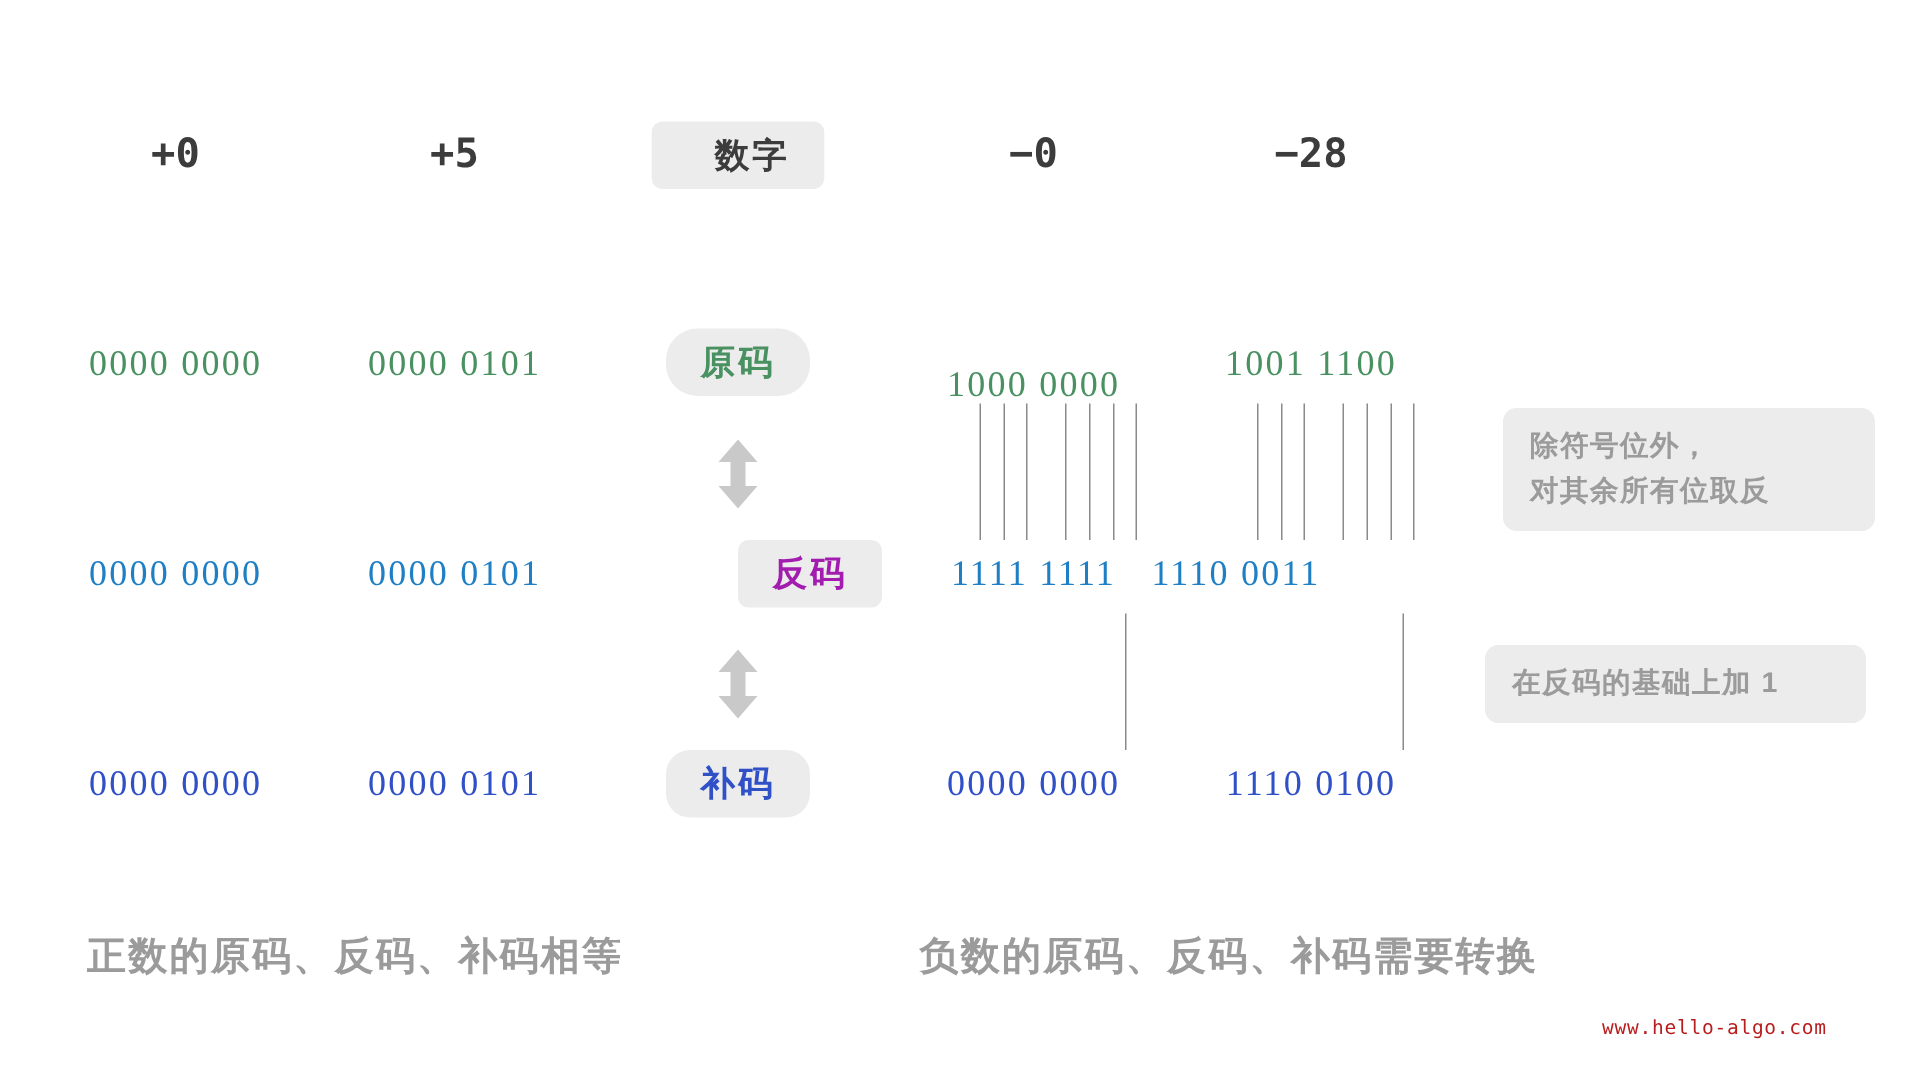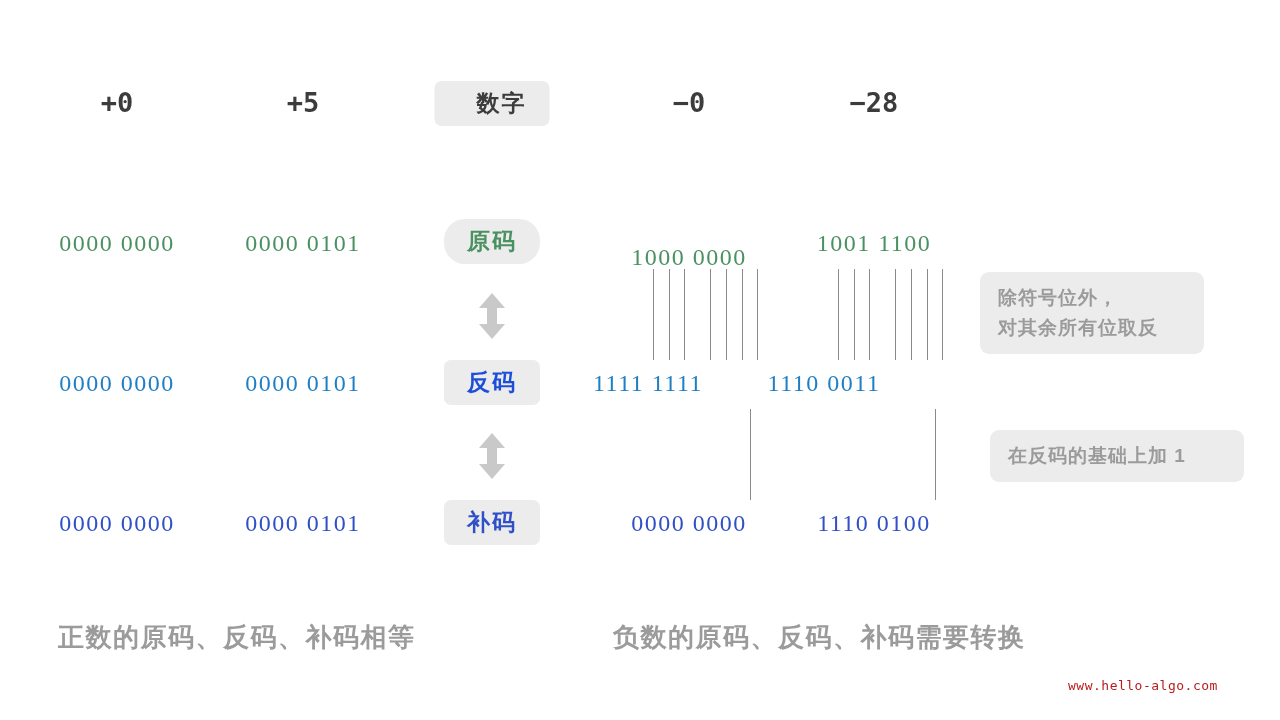--- a/index.html
+++ b/index.html
@@ -31,21 +31,21 @@
     background:#ececec;
     border-radius:7px;
     font-size:23px;font-weight:bold;
     text-align:center;
     line-height:45px;
     height:45px;width:96px;
     letter-spacing:2px;
   }
   .chip.c-dark{color:#3c3c3c;}
   .chip.c-green{color:#4a9161;}
-  .chip.c-blue{color:#1d4ed8;}
+  .chip.c-blue{color:#a21caf;margin-left:48px;}
   .chip.c-indigo{color:#3050c8;}
 
   
   .bin{
     position:absolute;
     font-family:Liberation Serif, serif;
     font-size:24px;
     letter-spacing:1.5px;
     white-space:pre;
     transform:translateX(-50%);
@@ -109,26 +109,26 @@
 
   <div class="bin g" style="left:117px;top:230px;">0000 0000</div>
   <div class="bin g" style="left:303px;top:230px;">0000 0101</div>
   <div class="chip c-green" style="left:492px;top:219px;border-radius:21px;">原码</div>
   <div class="bin g" style="left:689px;top:230px;margin-top:14px;">1000 0000</div>
   <div class="bin g" style="left:874px;top:230px;">1001 1100</div>
 
   <div class="bin b" style="left:117px;top:370px;">0000 0000</div>
   <div class="bin b" style="left:303px;top:370px;">0000 0101</div>
   <div class="chip c-blue" style="left:492px;top:360px;">反码</div>
-  <div class="bin b" style="left:648px;top:370px;">1111 1111</div>
+  <div class="bin b" style="left:689px;top:370px;">1111 1111</div>
   <div class="bin b" style="left:824px;top:370px;text-align:center;">1110 0011</div>
 
   <div class="bin i" style="left:117px;top:510px;">0000 0000</div>
   <div class="bin i" style="left:303px;top:510px;">0000 0101</div>
-  <div class="chip c-indigo" style="left:492px;top:500px;">补码</div>
+  <div class="chip c-indigo" style="left:492px;top:500px;border-radius:16px;">补码</div>
   <div class="bin i" style="left:689px;top:510px;">0000 0000</div>
   <div class="bin i" style="left:874px;top:510px;">1110 0100</div>
 
   <div class="vline" style="left:653px;top:269px;height:91px;"></div>
   <div class="vline" style="left:669px;top:269px;height:91px;"></div>
   <div class="vline" style="left:684px;top:269px;height:91px;"></div>
   <div class="vline" style="left:710px;top:269px;height:91px;"></div>
   <div class="vline" style="left:726px;top:269px;height:91px;"></div>
   <div class="vline" style="left:742px;top:269px;height:91px;"></div>
   <div class="vline" style="left:757px;top:269px;height:91px;"></div>
@@ -148,21 +148,21 @@
     <svg width="34" height="48" viewBox="0 0 34 48" xmlns="http://www.w3.org/2000/svg">
       <path d="M17 1 L30 16 L22 16 L22 32 L30 32 L17 47 L4 32 L12 32 L12 16 L4 16 Z" fill="#c9c9c9"></path>
     </svg>
   </div>
   <div class="darrow" style="left:492px;top:432px;">
     <svg width="34" height="48" viewBox="0 0 34 48" xmlns="http://www.w3.org/2000/svg">
       <path d="M17 1 L30 16 L22 16 L22 32 L30 32 L17 47 L4 32 L12 32 L12 16 L4 16 Z" fill="#c9c9c9"></path>
     </svg>
   </div>
 
-  <div class="note" style="left:980px;top:272px;width:224px;">
+  <div class="note" style="left:1002px;top:272px;width:248px;">
     <div>除符号位外，</div>
     <div>对其余所有位取反</div>
   </div>
 
   <div class="note" style="left:990px;top:430px;width:254px;">
     <div>在反码的基础上加 1</div>
   </div>
 
   <div class="caption" style="left:58px;top:620px;">正数的原码、反码、补码相等</div>
   <div class="caption" style="left:613px;top:620px;">负数的原码、反码、补码需要转换</div>

